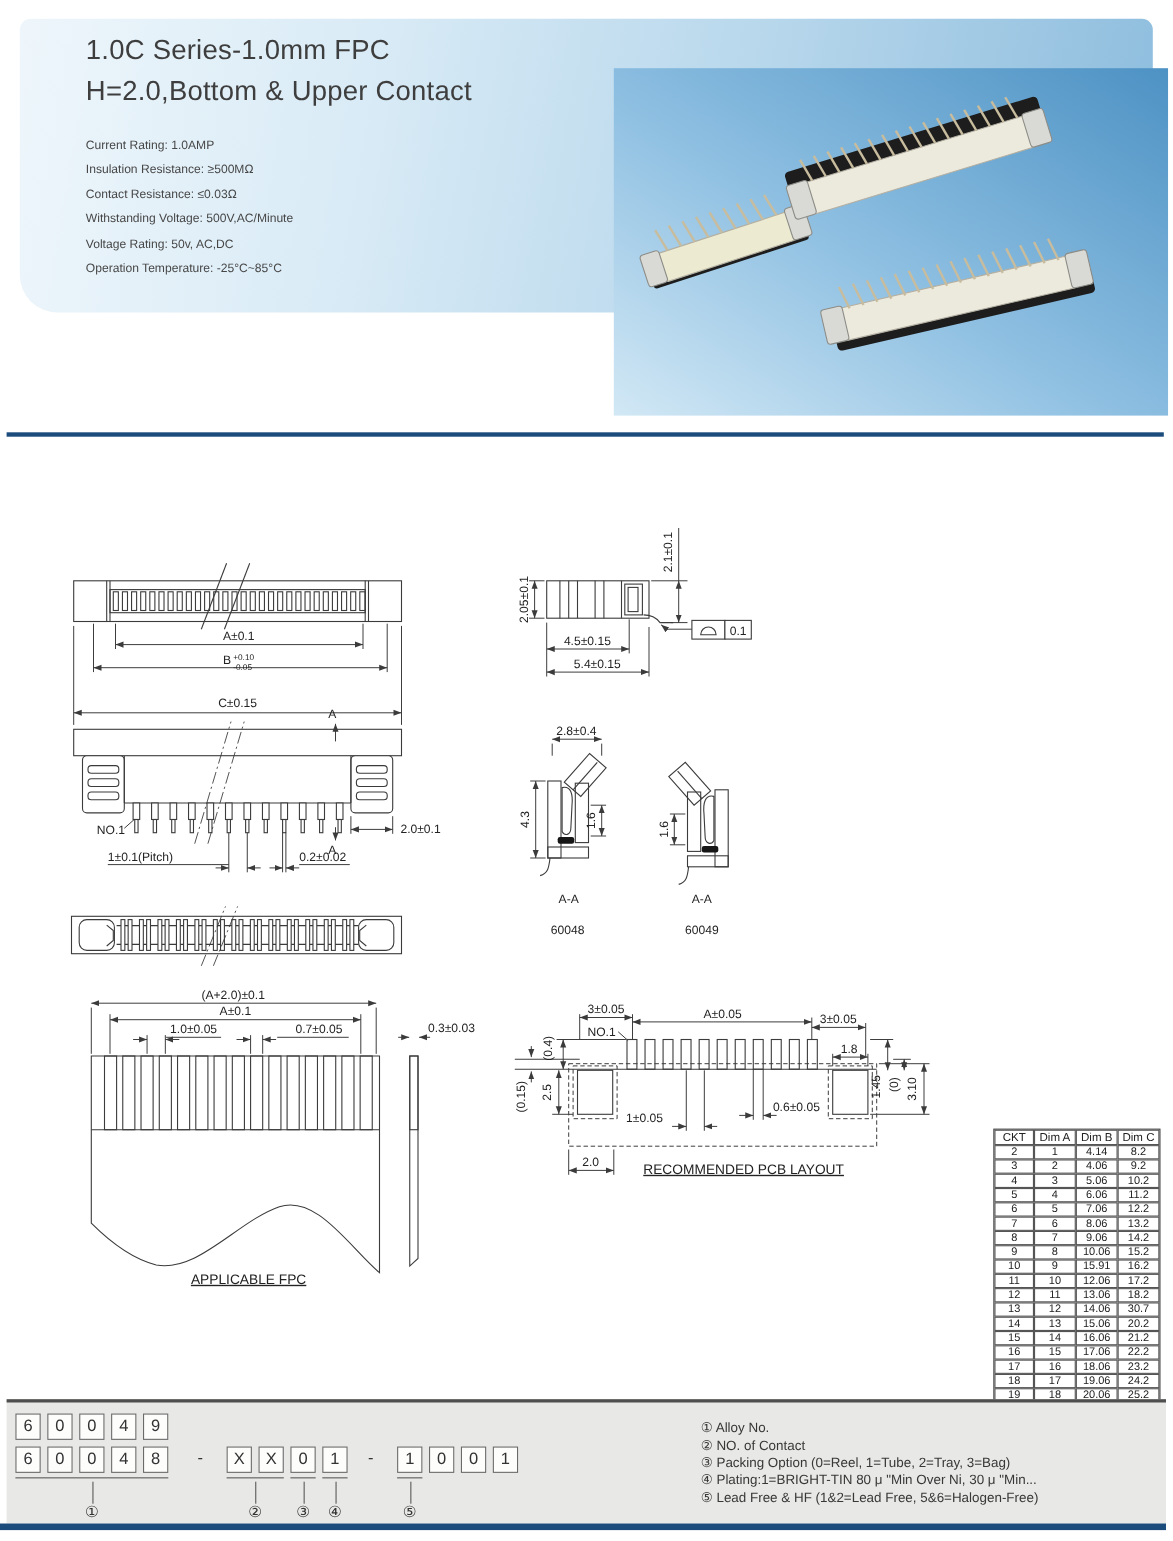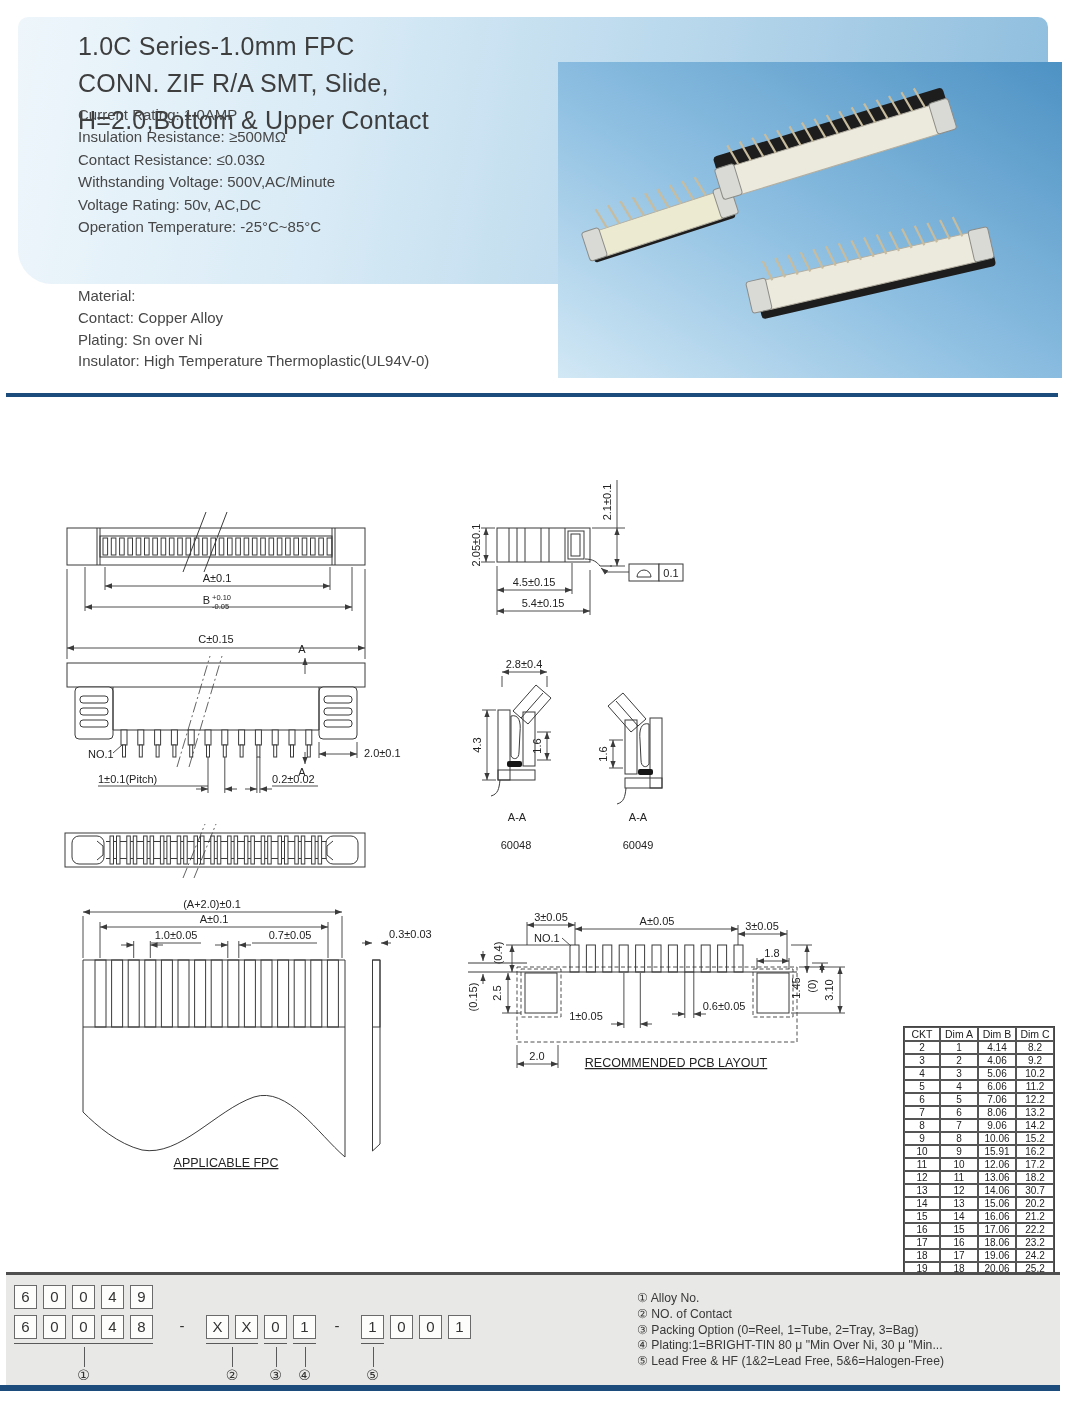--- a/index.html
+++ b/index.html
@@ -3,21 +3,21 @@
 <meta charset="utf-8">
 <style>
   html,body{margin:0;padding:0;background:#fff;}
   .page{position:relative;width:1066px;height:1401px;background:#ffffff;font-family:"Liberation Sans",sans-serif;overflow:hidden;}
 
   
   .header{position:absolute;left:18px;top:17px;width:1030px;height:267px;
     border-radius:10px 10px 10px 34px;
     background:linear-gradient(100deg,#eef6fb 0%,#d9ebf6 30%,#b9d8ec 62%,#8cbcdd 100%);}
   .title{position:absolute;left:60px;top:11px;font-size:25px;line-height:37px;color:#3e3e3e;letter-spacing:.2px;}
-  .specs{position:absolute;left:60px;top:87px;font-size:15px;line-height:22.4px;color:#474747;}
+  .specs{position:absolute;left:60px;top:104px;font-size:11px;line-height:22.4px;color:#474747;}
   .materials-block{position:absolute;left:60px;top:268px;font-size:15px;line-height:21.8px;color:#474747;}
   .photo{position:absolute;left:522px;top:28px;}
 
   
   .divider{position:absolute;left:6px;top:393px;width:1052px;height:4px;background:#1c4c7c;}
   .bottom-rule{position:absolute;left:0px;top:1385px;width:1060px;height:6px;background:#1c4c7c;}
 
   
   .drawings{position:absolute;left:0;top:400px;}
   .ln{stroke:#3b3b3b;stroke-width:1;fill:none;}
@@ -47,39 +47,30 @@
   .legend{position:absolute;left:631px;top:16px;font:12.2px "Liberation Sans",sans-serif;color:#383838;line-height:15.8px;}
 </style>
 </head>
 <body>
 
 <div class="page">
 
   <div class="header">
     <div class="title">
       <div>1.0C Series-1.0mm FPC</div>
-      <div>CONN. ZIF R/A SMT, Slide,</div>
       <div>H=2.0,Bottom &amp; Upper Contact</div>
     </div>
     <div class="specs">
         <div>Current Rating: 1.0AMP</div>
         <div>Insulation Resistance: ≥500MΩ</div>
         <div>Contact Resistance: ≤0.03Ω</div>
         <div>Withstanding Voltage: 500V,AC/Minute</div>
         <div>Voltage Rating: 50v, AC,DC</div>
         <div>Operation Temperature: -25°C~85°C</div>
       </div>
-    <div class="materials-block">
-      <div>Material:</div>
-      <div>
-          <div>Contact: Copper Alloy</div>
-          <div>Plating: Sn over Ni</div>
-          <div>Insulator: High Temperature Thermoplastic(UL94V-0)</div>
-        </div>
-    </div>
 
     <svg class="photo" width="522" height="333" viewBox="0 0 522 333">
       <defs>
         <linearGradient id="photoBg" x1="0" y1="1" x2="1" y2="0">
           <stop offset="0" stop-color="#d2e8f5"></stop>
           <stop offset="0.45" stop-color="#8fc0e2"></stop>
           <stop offset="1" stop-color="#4d92c4"></stop>
         </linearGradient>
       </defs>
       <rect x="18" y="17" width="504" height="316" fill="url(#photoBg)"></rect>

